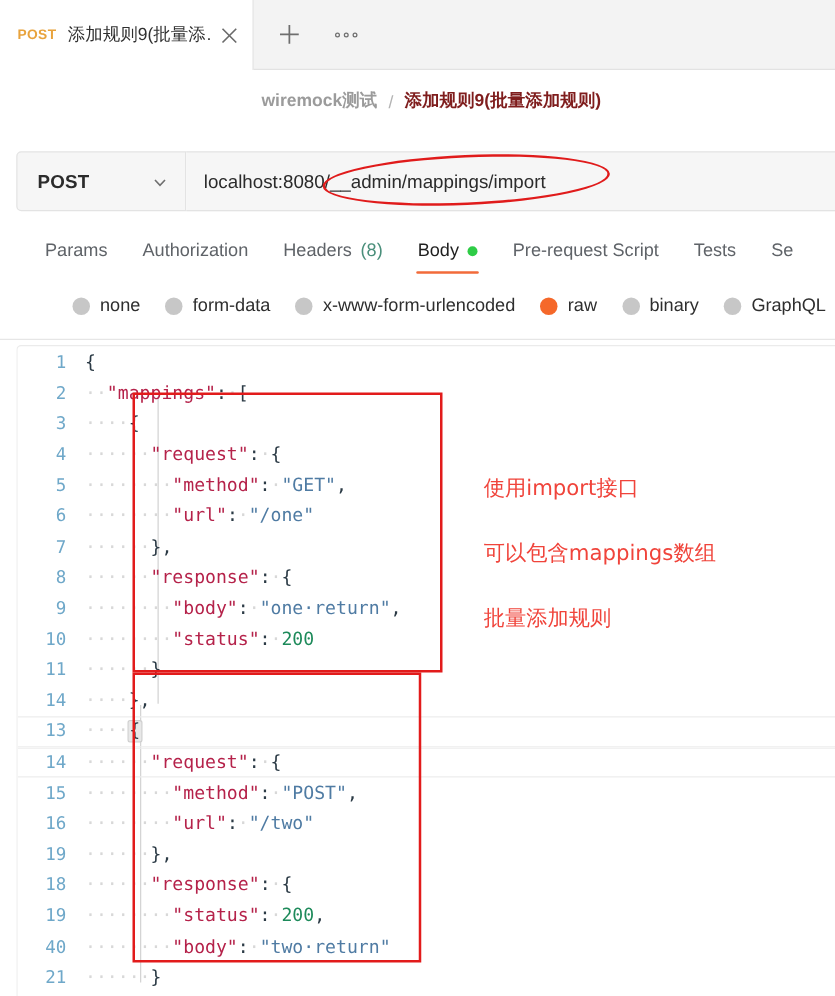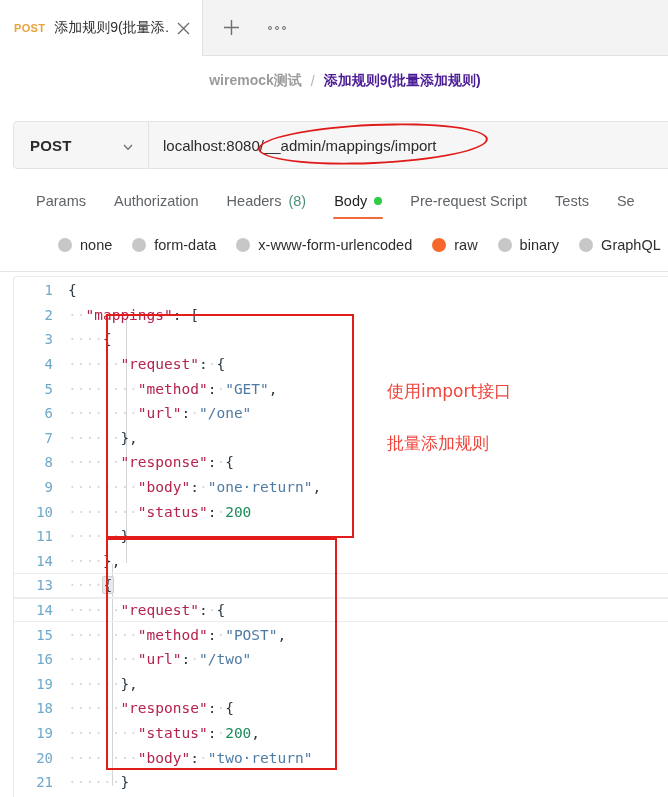--- a/index.html
+++ b/index.html
@@ -50,21 +50,21 @@
 
   
   .breadcrumb {
     position: absolute; left: 0; top: 56px; width: 668px; height: 50px;
     display: flex; align-items: center; padding-left: 22px;
     background: #fff;
     justify-content: center;
   }
   .crumb-collection { font-size: 14px; color: #9b9b9b; font-weight: 600; }
   .crumb-sep { font-size: 14px; color: #b3b3b3; margin: 0 9px; }
-  .crumb-current { font-size: 14px; color: #4c1d95; font-weight: 600; }
+  .crumb-current { font-size: 14px; color: #7f1d1d; font-weight: 600; }
 
   
   .urlbar {
     position: absolute; left: 13px; top: 121px; width: 668px; height: 48px;
     display: flex; align-items: stretch;
   }
   .method-box {
     width: 136px; background: #f6f6f6;
     border: 1px solid #e3e3e3; border-radius: 4px 0 0 4px;
     display: flex; align-items: center; justify-content: space-between;
@@ -359,32 +359,33 @@
         </div>
         <div class="crow">
           <span class="lnum">18</span>
           <span class="ctext"><span class="dotsp">······</span><span class="tok-key">"response"</span><span class="tok-punct">:</span><span class="dotsp">·</span><span class="tok-punct">{</span></span>
         </div>
         <div class="crow">
           <span class="lnum">19</span>
           <span class="ctext"><span class="dotsp">········</span><span class="tok-key">"status"</span><span class="tok-punct">:</span><span class="dotsp">·</span><span class="tok-num">200</span><span class="tok-punct">,</span></span>
         </div>
         <div class="crow">
-          <span class="lnum">20</span>
+          <span class="lnum">40</span>
           <span class="ctext"><span class="dotsp">········</span><span class="tok-key">"body"</span><span class="tok-punct">:</span><span class="dotsp">·</span><span class="tok-str">"two·return"</span></span>
         </div>
         <div class="crow">
           <span class="lnum">21</span>
           <span class="ctext"><span class="dotsp">······</span><span class="tok-punct">}</span></span>
         </div>
         <div class="crow"></div>
       </div>
   </div>
 
   <div class="redbox" id="redbox-1"></div>
   <div class="redbox" id="redbox-2"></div>
 
   <div class="note">
     <div>使用import接口</div>
+    <div>可以包含mappings数组</div>
     <div>批量添加规则</div>
   </div>
 
 </div>
 
 </body></html>

